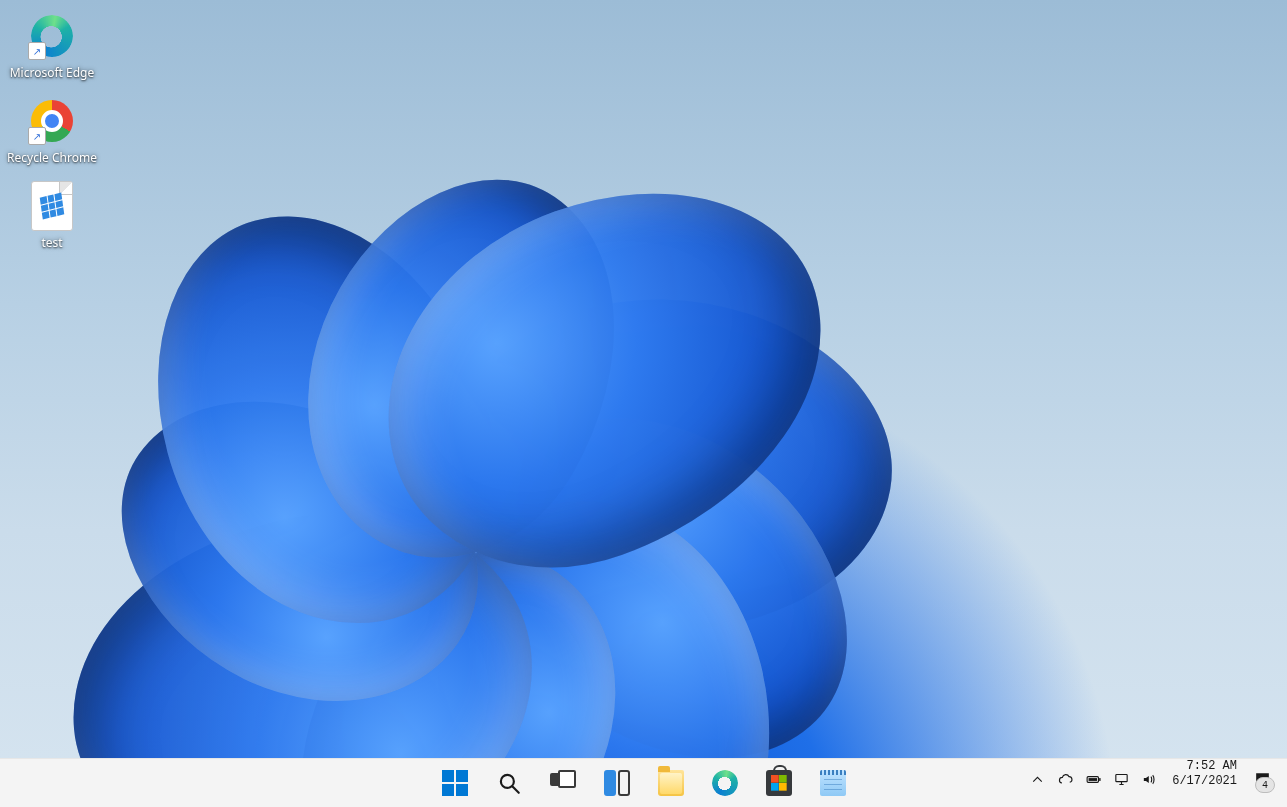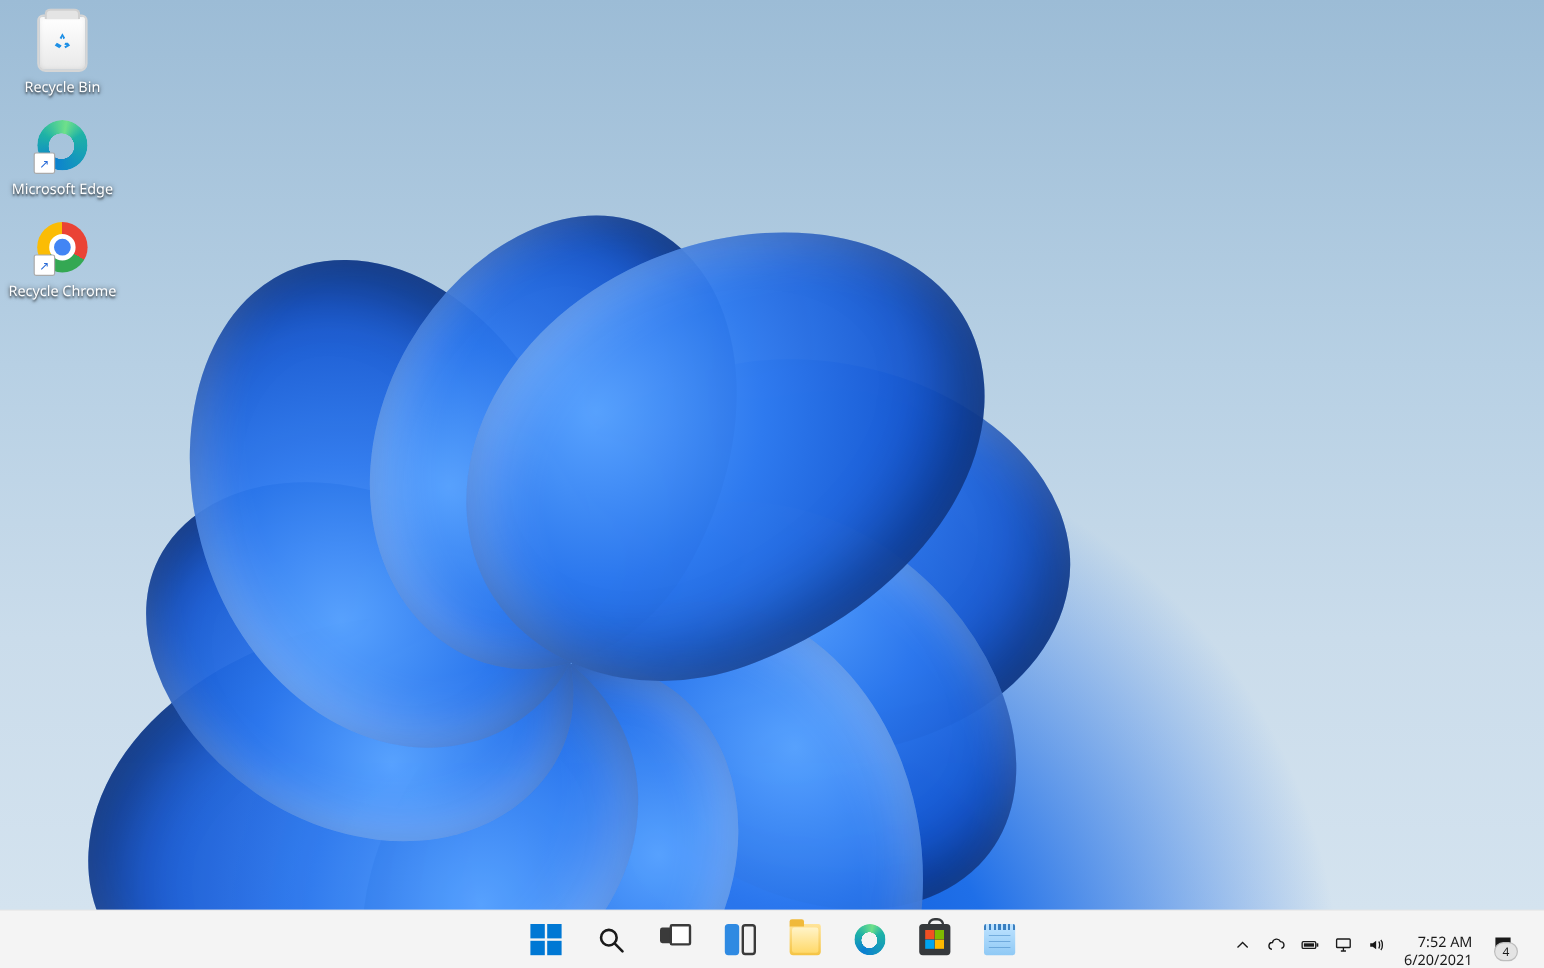--- a/index.html
+++ b/index.html
@@ -146,22 +146,22 @@
      linear-gradient(#7fba00,#7fba00) 100% 0/48% 48% no-repeat,
      linear-gradient(#00a4ef,#00a4ef) 0 100%/48% 48% no-repeat,
      linear-gradient(#ffb900,#ffb900) 100% 100%/48% 48% no-repeat;}
   
   .note-ico{width:22px;height:26px;background:linear-gradient(#bfe3ff,#8fc9f5);border-radius:2px;position:relative;}
   .note-ico:before{content:"";position:absolute;top:0;left:0;right:0;height:5px;background:repeating-linear-gradient(90deg,#3a7fc0 0 2px,transparent 2px 4px);border-radius:2px 2px 0 0;}
   .note-ico:after{content:"";position:absolute;top:9px;left:4px;right:4px;bottom:4px;background:repeating-linear-gradient(#3a7fc0 0 1px,transparent 1px 5px);opacity:.5;}
 
   
   .tray{
-    position:absolute;right:20px;top:0;bottom:0;
-    display:flex;align-items:flex-end;gap:2px;color:#1a1a1a;
+    position:absolute;right:10px;top:0;bottom:0;
+    display:flex;align-items:flex-start;gap:2px;color:#1a1a1a;font-family:Liberation Mono, monospace;
   }
   .tray-ico{
     width:26px;height:40px;display:flex;align-items:center;justify-content:center;
     cursor:default;border-radius:4px;
   }
   .tray-ico svg{width:17px;height:17px;stroke:#1a1a1a;fill:none;stroke-width:1.6;}
   .clock{padding:0 8px;text-align:right;font-size:12px;line-height:1.25;cursor:default;}
   .notif{
     width:30px;height:40px;display:flex;align-items:center;justify-content:center;position:relative;cursor:default;
   }
@@ -184,47 +184,55 @@
       <div class="petal p5"></div>
       <div class="petal p6"></div>
     <div class="petal p7"></div>
       <div class="petal p8"></div>
       <div class="petal p9"></div>
   </div>
 </div>
 
 <div class="desktop">
 
-  <div class="desk-icon">
-    <div class="glyph">
-      <div class="bin">
-        <svg viewBox="0 0 24 24">
-            <path fill="#1e90e6" d="M12 3l2.5 4.3-1.7 1L12 6l-.8 2.3-1.7-1L12 3zm-5 8.5l4.3 2.5-1 1.7L8 14l2.3.8-1 1.7L5 14l2-2.5zm10 0L19 14l-4.3 2.5-1-1.7L16 14l-2.3-.8 1-1.7L17 11.5z"></path>
-          </svg>
-      </div>
-    </div>
-    <span class="label">Recycle Bin</span>
-  </div>
 
   <div class="desk-icon">
     <div class="glyph">
       <div class="edge-ico"></div>
       <div class="shortcut-arrow">↗</div>
     </div>
     <span class="label">Microsoft Edge</span>
   </div>
 
   <div class="desk-icon">
     <div class="glyph">
       <div class="chrome-ico"></div>
       <div class="shortcut-arrow">↗</div>
     </div>
     <span class="label">Recycle Chrome</span>
   </div>
 
+  <div class="desk-icon">
+    <div class="glyph">
+      <div class="reg-ico">
+          <div class="reg-cubes">
+            <i></i>
+            <i></i>
+            <i></i>
+            <i></i>
+            <i></i>
+            <i></i>
+            <i></i>
+            <i></i>
+            <i></i>
+          </div>
+        </div>
+    </div>
+    <span class="label">test</span>
+  </div>
 
 </div>
 
 <div class="taskbar">
 
   <div class="tb-center">
     <div class="tb-btn" title="Start">
       <div class="ico winlogo">
           <i></i>
           <i></i>
@@ -286,21 +294,21 @@
         </svg>
     </div>
     <div class="tray-ico" title="Volume">
       <svg viewBox="0 0 24 24">
           <path d="M4 10v4h3l4 3V7l-4 3H4z" fill="#1a1a1a" stroke="none"></path>
           <path d="M14 8c1.5 1.5 1.5 6.5 0 8M16.5 6c2.5 2.5 2.5 9.5 0 12"></path>
         </svg>
     </div>
     <div class="clock">
       <div>7:52 AM</div>
-      <div>6/20/2021</div>
+      <div>6/17/2021</div>
     </div>
     <div class="notif">
       <svg viewBox="0 0 24 24">
           <path d="M4 4h16v12H12l-5 4v-4H4z"></path>
         </svg>
       <span class="badge">4</span>
     </div>
   </div>
 
 </div>

